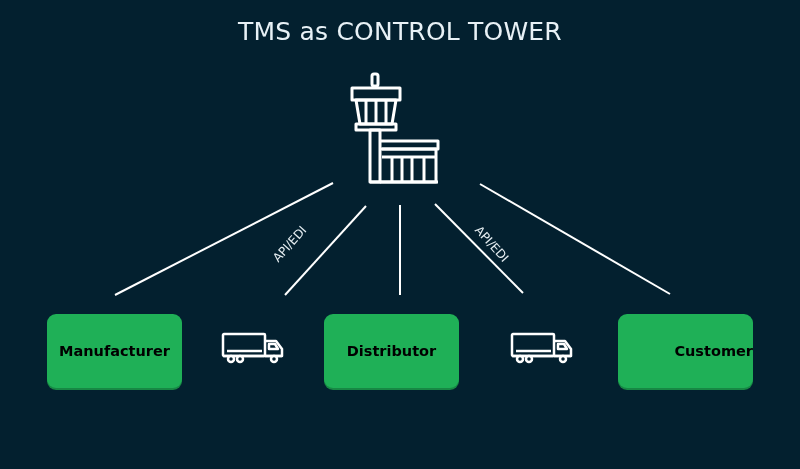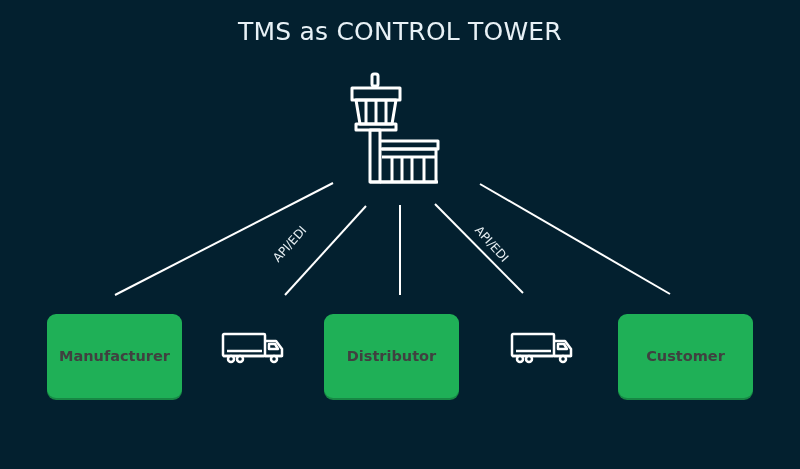--- a/index.html
+++ b/index.html
@@ -10,25 +10,25 @@
     font-family: "DejaVu Sans", sans-serif;
   }
   .title {
     position: absolute; left: 0; top: 17px; width: 800px;
     text-align: center; color: #e8f1f6;
     font-size: 25px; letter-spacing: 0.2px;
     font-family: "DejaVu Sans", sans-serif;
   }
   svg.canvas { position: absolute; left: 0; top: 0; }
   .node {
-    position: absolute; top: 314px; width: 135px; height: 84px;
+    position: absolute; top: 314px; width: 135px; height: 74px;
     background: #1fb057; border-radius: 9px;
     box-shadow: 0 2px 0 #178844;
     display: flex; align-items: center; justify-content: center;
-    color: #404040; font-size: 14.5px; font-weight: bold;
+    color: #000000; font-size: 14.5px; font-weight: bold;
     font-family: "DejaVu Sans", sans-serif;
   }
   .label {
     position: absolute; color: #e6eef2; font-size: 12px;
     font-family: "DejaVu Sans", sans-serif;
     white-space: nowrap; transform-origin: center center;
   }
 </style>
 </head>
 <body>
@@ -90,15 +90,15 @@
 
 <div class="label" style="left:268px; top:237px; transform: rotate(-48deg);">API/EDI</div>
 <div class="label" style="left:470px; top:237px; transform: rotate(48deg);">API/EDI</div>
 
 <div class="node" style="left:47px;">
   <span>Manufacturer</span>
 </div>
 <div class="node" style="left:324px;">
   <span>Distributor</span>
 </div>
-<div class="node" style="left:618px;">
+<div class="node" style="left:618px;justify-content:flex-end;">
   <span>Customer</span>
 </div>
 
 </body></html>

